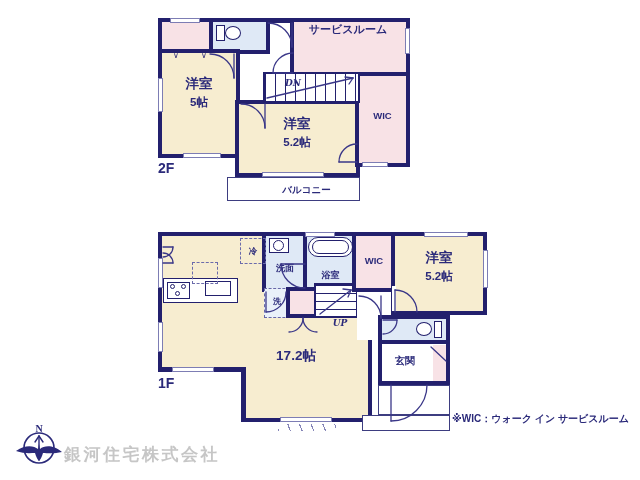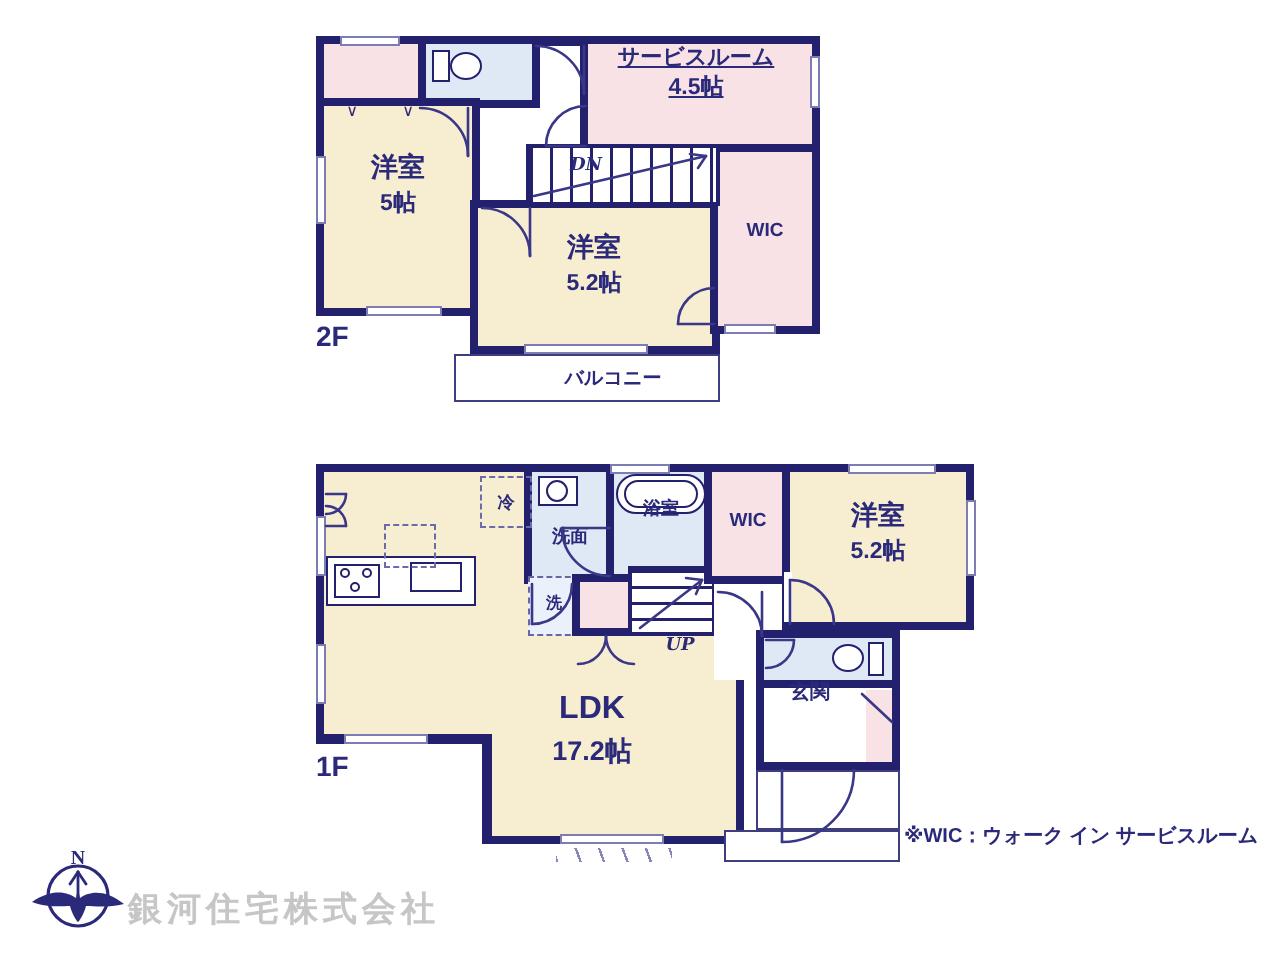--- a/index.html
+++ b/index.html
@@ -48,23 +48,22 @@
     <div class="win" style="left:170px;top:18px;width:30px;height:5px;"></div>
     <div class="win" style="left:158px;top:78px;width:5px;height:34px;"></div>
     <div class="win" style="left:183px;top:153px;width:38px;height:5px;"></div>
     <div class="win" style="left:262px;top:172px;width:62px;height:5px;"></div>
     <div class="win" style="left:362px;top:162px;width:26px;height:5px;"></div>
     <div class="win" style="left:405px;top:28px;width:5px;height:26px;"></div>
 
     <div class="thinbox" style="left:227px;top:177px;width:133px;height:24px;"></div>
     <div class="lbl" style="left:227px;top:184px;width:159px;font-size:9.5px;font-weight:700;">バルコニー</div>
 
-    <div class="lbl" style="left:295px;top:23px;width:106px;text-decoration:underline;">
+    <div class="lbl" style="left:295px;top:23px;width:106px;">
       <div style="font-size:11px;">サービスルーム</div>
-      <div style="font-size:11.5px;">4.5帖</div>
     </div>
     <div class="lbl" style="left:160px;top:76px;width:78px;">
       <div style="font-size:13.5px;">洋室</div>
       <div style="font-size:11.5px;margin-top:2px;">5帖</div>
     </div>
     <div class="lbl" style="left:247px;top:116px;width:100px;">
       <div style="font-size:13.5px;">洋室</div>
       <div style="font-size:11.5px;margin-top:2px;">5.2帖</div>
     </div>
     <div class="lbl" style="left:355px;top:110px;width:55px;font-size:9.5px;">WIC</div>
@@ -133,33 +132,32 @@
     <div class="win" style="left:305px;top:232px;width:30px;height:5px;"></div>
     <div class="win" style="left:424px;top:232px;width:44px;height:5px;"></div>
     <div class="win" style="left:483px;top:250px;width:5px;height:38px;"></div>
     <div class="win" style="left:158px;top:258px;width:5px;height:30px;"></div>
     <div class="win" style="left:158px;top:322px;width:5px;height:30px;"></div>
     <div class="win" style="left:280px;top:417px;width:52px;height:5px;"></div>
     <div class="win" style="left:172px;top:367px;width:42px;height:5px;"></div>
     <div class="ticks" style="left:278px;top:424px;width:58px;height:7px;"></div>
 
     <div class="lbl" style="left:246px;top:345px;width:100px;">
-      <div style="font-size:16px;">LDK</div>
       <div style="font-size:13.5px;margin-top:3px;">17.2帖</div>
     </div>
     <div class="lbl" style="left:395px;top:250px;width:88px;">
       <div style="font-size:13.5px;">洋室</div>
       <div style="font-size:11.5px;margin-top:2px;">5.2帖</div>
     </div>
     <div class="lbl" style="left:352px;top:255px;width:44px;font-size:9.5px;">WIC</div>
     <div class="lbl" style="left:262px;top:263px;width:46px;font-size:9px;">洗面</div>
-    <div class="lbl" style="left:303px;top:249px;width:55px;font-size:9px;">浴室</div>
+    <div class="lbl" style="left:303px;top:270px;width:55px;font-size:9px;">浴室</div>
     <div class="lbl" style="left:264px;top:297px;width:26px;font-size:8px;">洗</div>
     <div class="lbl" style="left:240px;top:246px;width:26px;font-size:8.5px;">冷</div>
-    <div class="lbl" style="left:380px;top:341px;width:50px;font-size:10px;">玄関</div>
+    <div class="lbl" style="left:380px;top:355px;width:50px;font-size:10px;">玄関</div>
     <div class="lbl serifI" style="left:330px;top:318px;width:20px;font-size:9px;">UP</div>
     <div class="lbl" style="left:158px;top:375px;width:34px;font-size:14px;font-weight:600;text-align:left;">1F</div>
 
     <svg class="overlay" style="left:155px;top:228px;" width="340" height="210" viewBox="0 0 340 210">
       <path d="M150,36 L126,36"></path>
         <path d="M126,36 A24,24 0 0 0 150,60"></path>
       <path d="M111,64 L111,84"></path>
         <path d="M111,84 A20,20 0 0 0 131,64"></path>
       <path d="M148,90 A14,14 0 0 1 134,104"></path>
         <path d="M148,90 A14,14 0 0 0 162,104"></path>

